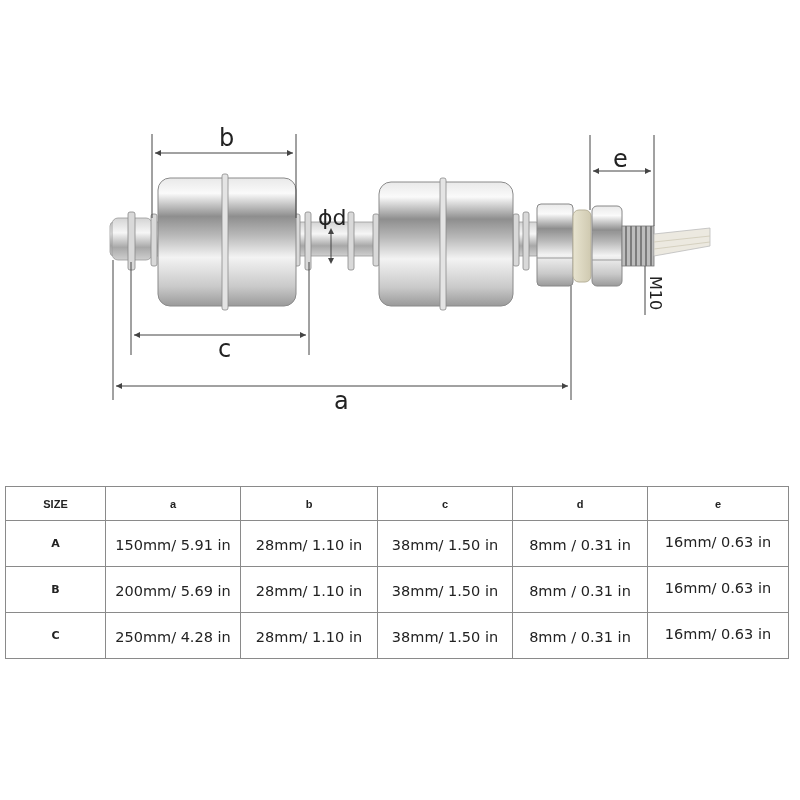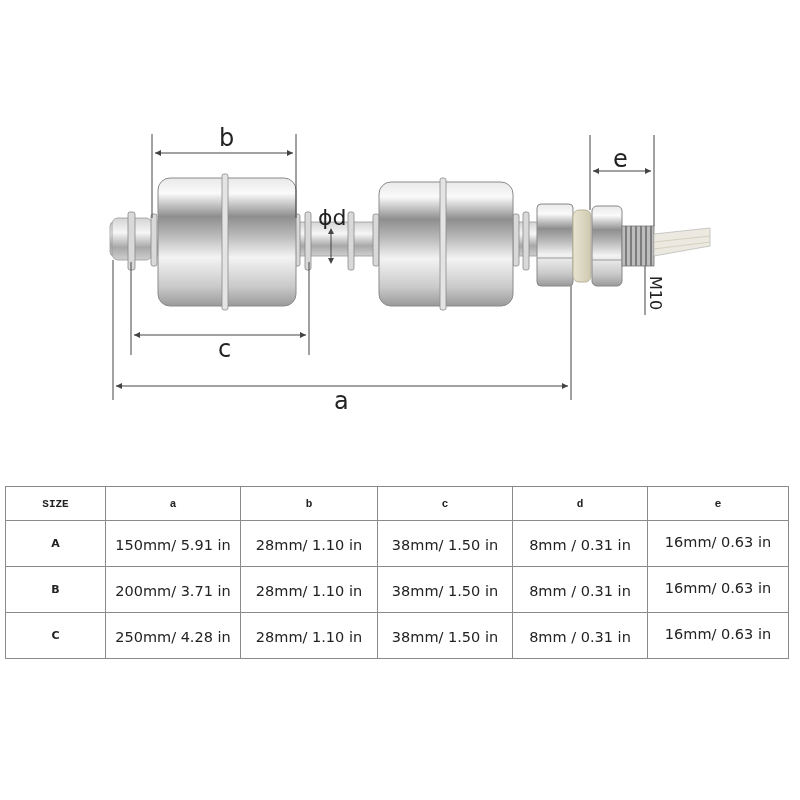--- a/index.html
+++ b/index.html
@@ -1,21 +1,21 @@
 <!DOCTYPE html>
 <html><head>
 <meta charset="utf-8">
 <style>
   html,body{margin:0;padding:0;background:#fff;}
   body{width:800px;height:800px;position:relative;overflow:hidden;font-family:"Liberation Sans",sans-serif;}
   #diagram{position:absolute;left:0;top:0;width:800px;height:440px;}
   .lbl{position:absolute;font-family:"DejaVu Sans",sans-serif;font-size:24px;color:#222;line-height:1;}
   #spec-table{position:absolute;left:5px;top:486px;border-collapse:collapse;table-layout:fixed;}
   #spec-table td,#spec-table th{border:1px solid #8a8a8a;text-align:center;padding:0;color:#222;}
-  #spec-table th{height:33px;font-size:11px;font-weight:bold;font-family:Liberation Mono, monospace;}
+  #spec-table th{height:33px;font-size:11px;font-weight:bold;font-family:Liberation Sans, sans-serif;}
   #spec-table td{height:32px;font-size:14.5px;font-family:"DejaVu Sans",sans-serif;vertical-align:bottom;padding-bottom:13px;}
   #spec-table td.size{font-weight:bold;font-size:11px;vertical-align:middle;padding-bottom:0;}
   #spec-table td.e{vertical-align:middle;padding-bottom:4px;}
 </style>
 </head>
 <body>
 
 <div id="diagram">
   <svg width="800" height="440" viewBox="0 0 800 440">
     <defs>
@@ -156,21 +156,21 @@
     <tr>
       <td class="size">A</td>
       <td>150mm/ 5.91 in</td>
       <td>28mm/  1.10 in</td>
       <td>38mm/  1.50 in</td>
       <td>8mm  /  0.31 in</td>
       <td class="e">16mm/  0.63 in</td>
     </tr>
     <tr>
       <td class="size">B</td>
-      <td>200mm/ 3.71 in</td>
+      <td>200mm/ 5.69 in</td>
       <td>28mm/  1.10 in</td>
       <td>38mm/  1.50 in</td>
       <td>8mm  /  0.31 in</td>
       <td class="e">16mm/  0.63 in</td>
     </tr>
     <tr>
       <td class="size">C</td>
       <td>250mm/ 4.28 in</td>
       <td>28mm/  1.10 in</td>
       <td>38mm/  1.50 in</td>

